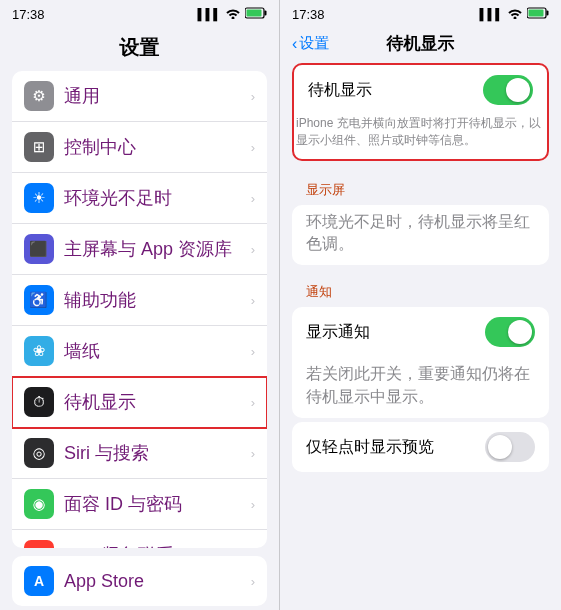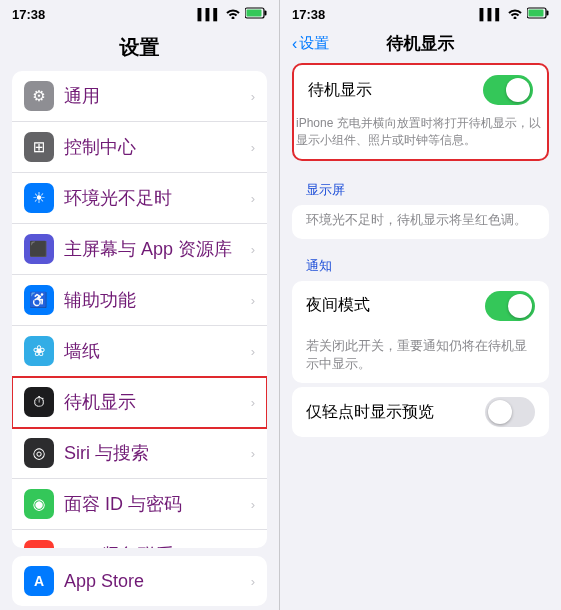--- a/index.html
+++ b/index.html
@@ -25,21 +25,21 @@
     .status-bar {
       height: 28px;
       display: flex;
       align-items: center;
       justify-content: space-between;
       padding: 0 12px;
       font-size: 12px;
       font-weight: 600;
     }
 
-    .status-bar .time { font-size: 13px; font-weight: 700; }
+    .status-bar .time { font-size: 13px; font-weight: 400; }
     .status-icons { display: flex; align-items: center; gap: 4px; font-size: 11px; }
 
     .left-header {
       text-align: center;
       font-size: 20px;
       font-weight: 700;
       padding: 6px 0 10px;
       color: #000;
     }
 
@@ -189,34 +189,34 @@
 
     .description-text {
       font-size: 12px;
       color: #8a8a8e;
       padding: 0 2px 10px;
       line-height: 1.4;
     }
 
     .section-header {
       font-size: 13px;
-      color: #1d4ed8;
+      color: #c2410c;
       padding: 14px 14px 6px;
       font-weight: 400;
     }
 
     .white-card {
       background: #fff;
       border-radius: 10px;
       margin-bottom: 4px;
       overflow: hidden;
     }
 
     .sub-description {
-      font-size: 13px;
+      font-size: 16px;
       color: #8a8a8e;
       padding: 6px 14px 10px;
       line-height: 1.4;
     }
     .ic-appstore { background: #007aff; }
   </style>
 </head>
 <body>
 
 <div class="left-panel">
@@ -363,21 +363,21 @@
     </div>
 
     <div class="section-header">显示屏</div>
     <div class="white-card">
       <div class="sub-description">环境光不足时，待机显示将呈红色调。</div>
     </div>
 
     <div class="section-header">通知</div>
     <div class="white-card">
       <div class="toggle-row">
-        <span class="toggle-label">夜间模式</span>
+        <span class="toggle-label">显示通知</span>
         <div class="toggle-switch on">
           <div class="toggle-knob"></div>
         </div>
       </div>
       <div class="sub-description">若关闭此开关，重要通知仍将在待机显示中显示。</div>
     </div>
 
     <div class="white-card">
       <div class="toggle-row">
         <span class="toggle-label">仅轻点时显示预览</span>

